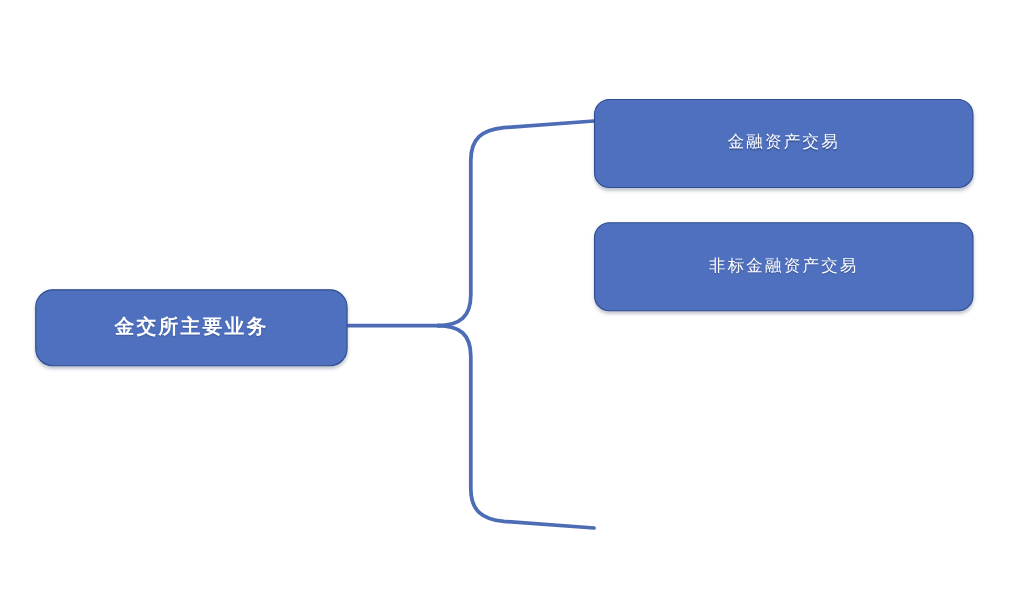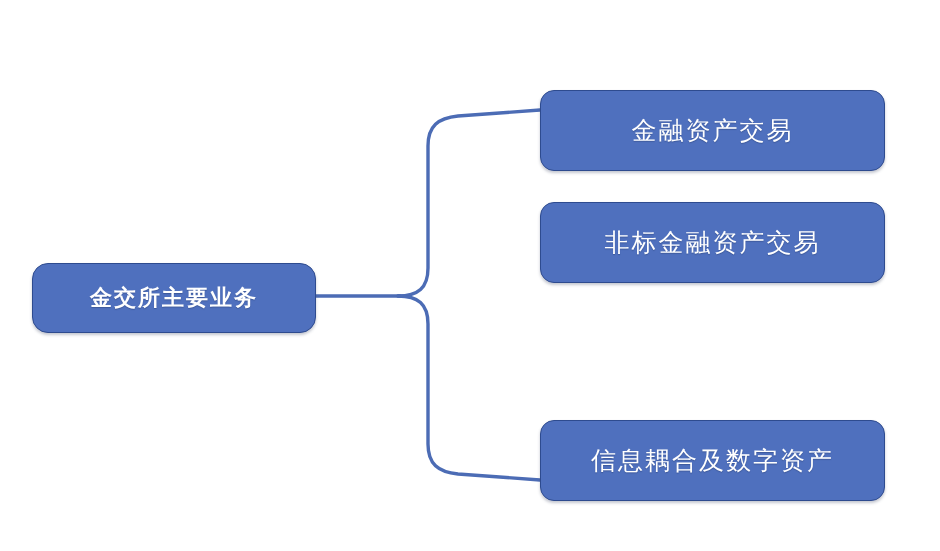--- a/index.html
+++ b/index.html
@@ -50,31 +50,31 @@
   }
   
   #node-root {
     left: 32px;
     top: 263px;
     width: 284px;
     height: 70px;
     border-radius: 16px;
   }
   #node-root .node-label {
-    font-size: 22px;
+    font-size: 18px;
     font-weight: bold;
   }
   
   .child {
     left: 540px;
     width: 345px;
     height: 81px;
   }
   .child .node-label {
-    font-size: 25px;
+    font-size: 15px;
     font-weight: normal;
   }
   #node-child-0 { top: 90px; }
   #node-child-1 { top: 202px; }
   #node-child-2 { top: 311px; }
   #node-child-3 { top: 420px; }
 </style>
 </head>
 <body>
 
@@ -108,17 +108,14 @@
 
   <div class="node child" id="node-child-0">
     <span class="node-label">金融资产交易</span>
   </div>
 
   <div class="node child" id="node-child-1">
     <span class="node-label">非标金融资产交易</span>
   </div>
 
 
-  <div class="node child" id="node-child-3">
-    <span class="node-label">信息耦合及数字资产</span>
-  </div>
 
 </div>
 
 </body></html>

